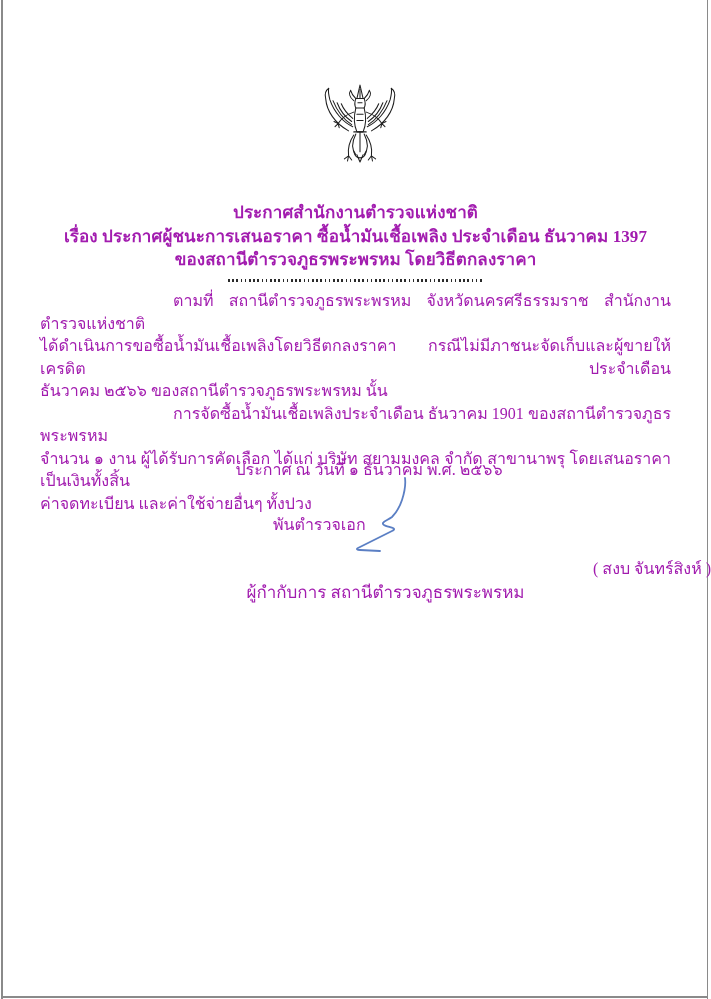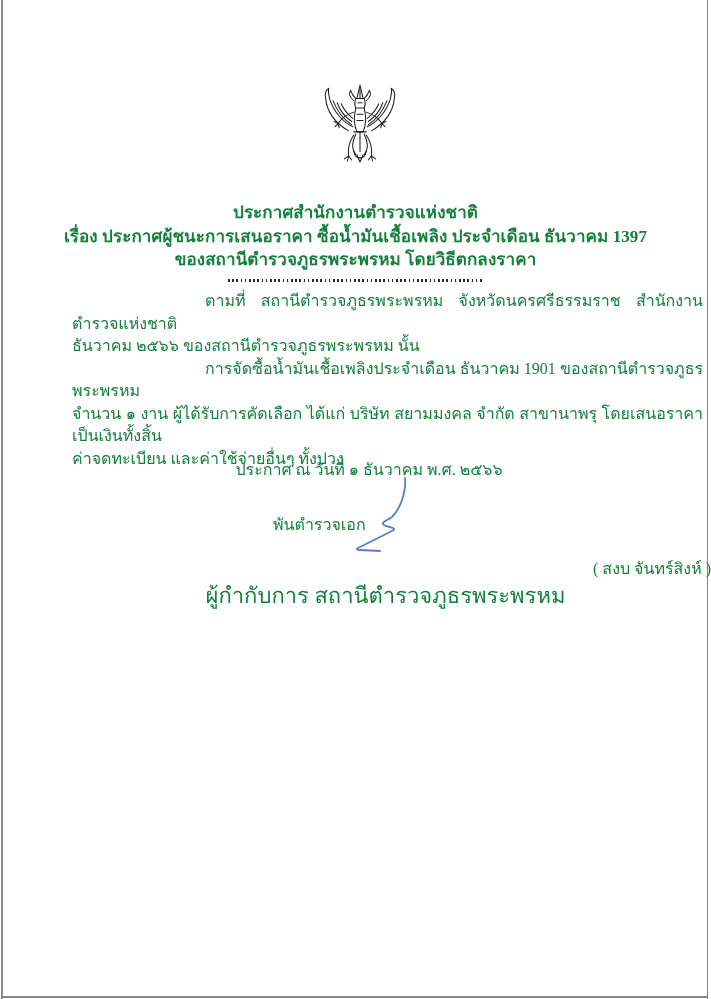--- a/index.html
+++ b/index.html
@@ -6,21 +6,21 @@
     margin: 0;
     padding: 0;
     background: #ffffff;
     font-family: "Liberation Serif", "DejaVu Serif", serif;
   }
   .page {
     position: relative;
     width: 711px;
     height: 999px;
     background: #ffffff;
-    color: #15803d;
+    color: #a21caf;
     overflow: hidden;
   }
   .edge { position: absolute; background: #8a8a8a; }
   .edge-left  { left: 1px;  top: 0; bottom: 0; width: 1.5px; }
   .edge-right { left: 706.5px; top: 0; bottom: 0; width: 1.5px; }
   .edge-bottom{ left: 1px; right: 3px; top: 996px; height: 1.5px; }
 
   .emblem {
     position: absolute;
     left: 308px; top: 83px;
@@ -43,21 +43,20 @@
     width: 256px; height: 2.5px;
     background-image: repeating-linear-gradient(90deg, #2a2a2a 0 1.6px, transparent 1.6px 4.2px);
   }
 
   .body-text {
     position: absolute;
     left: 40px; top: 290px;
     width: 631px;
     font-size: 16px;
     line-height: 22.5px;
-    margin-left: 32px;
   }
   .bline { min-height: 22.5px; }
   .bline.just { text-align: justify; text-align-last: justify; }
   .bline.indent { text-indent: 133px; }
 
   .date-line {
     position: absolute;
     left: 0; right: 0; top: 457px;
     padding-left: 27px;
     text-align: center;
@@ -82,21 +81,21 @@
     left: 0; right: 0; top: 556px;
     padding-left: 66px;
     text-align: right;
     font-size: 16px;
   }
   .signer-position {
     position: absolute;
     left: 0; right: 0; top: 578px;
     padding-left: 60px;
     text-align: center;
-    font-size: 22px;
+    font-size: 17px;
   }
 </style>
 </head>
 <body>
 
 <div class="page">
 
   <div class="edge edge-left"></div>
   <div class="edge edge-right"></div>
   <div class="edge edge-bottom"></div>
@@ -144,20 +143,21 @@
   <div class="title-block">
     <div>ประกาศสำนักงานตำรวจแห่งชาติ</div>
     <div>เรื่อง ประกาศผู้ชนะการเสนอราคา ซื้อน้ำมันเชื้อเพลิง ประจำเดือน ธันวาคม 1397</div>
     <div>ของสถานีตำรวจภูธรพระพรหม โดยวิธีตกลงราคา</div>
   </div>
 
   <div class="dotted-divider"></div>
 
   <div class="body-text">
     <div class="bline just indent">ตามที่ สถานีตำรวจภูธรพระพรหม จังหวัดนครศรีธรรมราช สำนักงานตำรวจแห่งชาติ</div>
+    <div class="bline just">ได้ดำเนินการขอซื้อน้ำมันเชื้อเพลิงโดยวิธีตกลงราคา กรณีไม่มีภาชนะจัดเก็บและผู้ขายให้เครดิต ประจำเดือน</div>
     <div class="bline">ธันวาคม ๒๕๖๖ ของสถานีตำรวจภูธรพระพรหม นั้น</div>
     <div class="bline just indent">การจัดซื้อน้ำมันเชื้อเพลิงประจำเดือน ธันวาคม 1901 ของสถานีตำรวจภูธรพระพรหม</div>
     <div class="bline just">จำนวน ๑ งาน ผู้ได้รับการคัดเลือก ได้แก่ บริษัท สยามมงคล จำกัด สาขานาพรุ โดยเสนอราคาเป็นเงินทั้งสิ้น</div>
     <div class="bline">ค่าจดทะเบียน และค่าใช้จ่ายอื่นๆ ทั้งปวง</div>
   </div>
 
   <div class="date-line">ประกาศ ณ วันที่  ๑  ธันวาคม พ.ศ. ๒๕๖๖</div>
 
   <div class="rank">พันตำรวจเอก</div>
 

